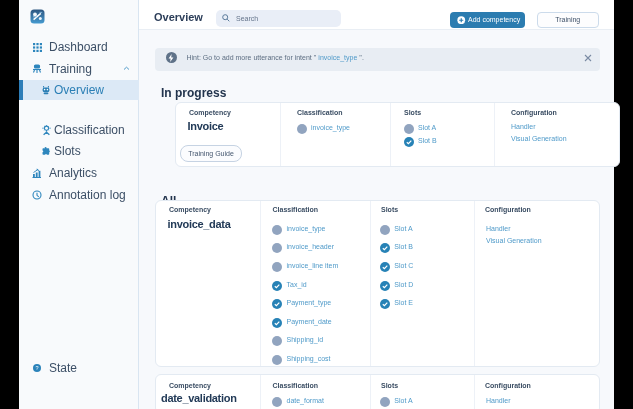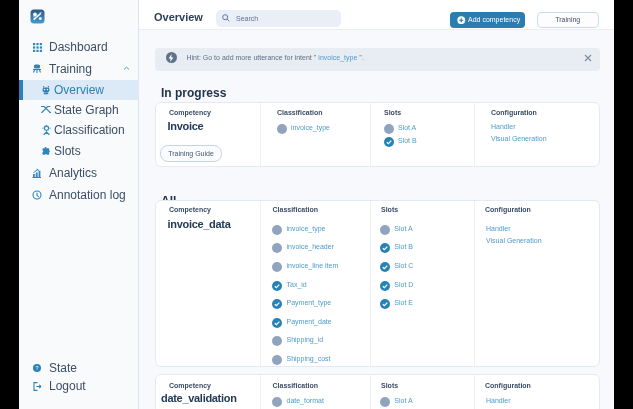--- a/index.html
+++ b/index.html
@@ -122,32 +122,20 @@
                 <rect x="1.5" y="2.6" width="7" height="4.6" rx="2.2"></rect>
                 <rect x="2.6" y="7.4" width="4.8" height="1.8" rx="0.9"></rect>
                 <circle cx="3.6" cy="4.6" r="0.8" fill="#fff"></circle>
                 <circle cx="6.4" cy="4.6" r="0.8" fill="#fff"></circle>
               </g>
             </svg>
           </span>
       <span class="tx">Overview</span>
     </div>
 
-    <div class="nav-item nav-sub" style="top:99.7px;">
-      <span class="ic">
-            <svg width="11" height="9" viewBox="0 0 11 9">
-              <g stroke="#2e86bd" stroke-width="1.3" fill="none">
-                <path d="M0.5 1.2 h3 L10 7.8 h0.8"></path>
-                <path d="M10.3 1.2 h-3 L1 7.8 h-0.8"></path>
-                <path d="M0.2 1.2 h1 M9.4 7.8 h1.4"></path>
-              </g>
-            </svg>
-          </span>
-      <span class="tx">State Graph</span>
-    </div>
 
     <div class="nav-item nav-sub" style="top:120px;">
       <span class="ic">
             <svg width="9" height="11" viewBox="0 0 9 11">
               <g stroke="#2e86bd" stroke-width="1.2" fill="none">
                 <circle cx="4.5" cy="3.2" r="2.1"></circle>
                 <path d="M4.5 0.2 v1 M4.5 5.2 v1 M1.5 3.2 h-1.2 M8.7 3.2 h-1.2 M2.4 1.1 l0.6 0.6 M6.6 1.1 l-0.6 0.6 M2.4 5.3 l0.6-0.6 M6.6 5.3 l-0.6-0.6" stroke-width="0.9"></path>
                 <path d="M4.5 6.2 L4.5 7.2 M4.5 7.2 L1.6 9.8 M4.5 7.2 L7.4 9.8" stroke-width="1.3"></path>
               </g>
             </svg>
@@ -194,31 +182,20 @@
     <div class="nav-item" style="top:358.4px;">
       <span class="ic">
             <svg width="8" height="8" viewBox="0 0 8 8">
               <circle cx="4" cy="4" r="4" fill="#2b83ba"></circle>
               <text x="4" y="5.8" font-size="5.5" fill="#fff" text-anchor="middle" font-family="Liberation Sans">?</text>
             </svg>
           </span>
       <span class="tx">State</span>
     </div>
 
-    <div class="nav-item" style="top:376.2px;">
-      <span class="ic">
-            <svg width="9" height="9" viewBox="0 0 9 9">
-              <g stroke="#2b83ba" stroke-width="1.1" fill="none">
-                <path d="M4.5 0.6 H1 V8.4 H4.5"></path>
-                <path d="M3.5 4.5 H8 M8 4.5 L6.2 2.8 M8 4.5 L6.2 6.2"></path>
-              </g>
-            </svg>
-          </span>
-      <span class="tx">Logout</span>
-    </div>
   </div>
 
   <div class="main">
     <div class="topbar">
       <div class="title">Overview</div>
       <div class="search">
         <svg style="position:absolute;left:6px;" width="8" height="8" viewBox="0 0 8 8">
               <g stroke="#5a7a9a" stroke-width="1" fill="none">
                 <circle cx="3.2" cy="3.2" r="2.5"></circle>
                 <path d="M5.2 5.2 L7.3 7.3"></path>
@@ -244,21 +221,21 @@
               </svg>
             </span>
         <span class="btx">Hint: Go to add more utterance for intent '' <span class="lk">invoice_type</span> ''.</span>
         <span class="bx"><svg width="8" height="8" viewBox="0 0 8 8">
                 <path d="M1 1 L7 7 M7 1 L1 7" stroke="#7a8ba3" stroke-width="1.1"></path>
               </svg></span>
       </div>
 
       <div class="sec" style="top:56px;">In progress</div>
 
-      <div class="card" style="top:72px; height:64.5px;">
+      <div class="card" style="top:72px; height:64.5px;margin-left:20px;">
         <div class="vline v1"></div>
             <div class="vline v2"></div>
             <div class="vline v3"></div>
         <div class="clabel" style="left:13px; top:6px;">Competency</div>
         <div class="ctitle" style="left:11.5px; top:17px;">Invoice</div>
         <div class="tg-btn">Training Guide</div>
 
         <div class="clabel" style="left:121px; top:6px;">Classification</div>
         <div class="item" style="left:120.5px; top:20.5px;">
               <span class="dot"></span>

